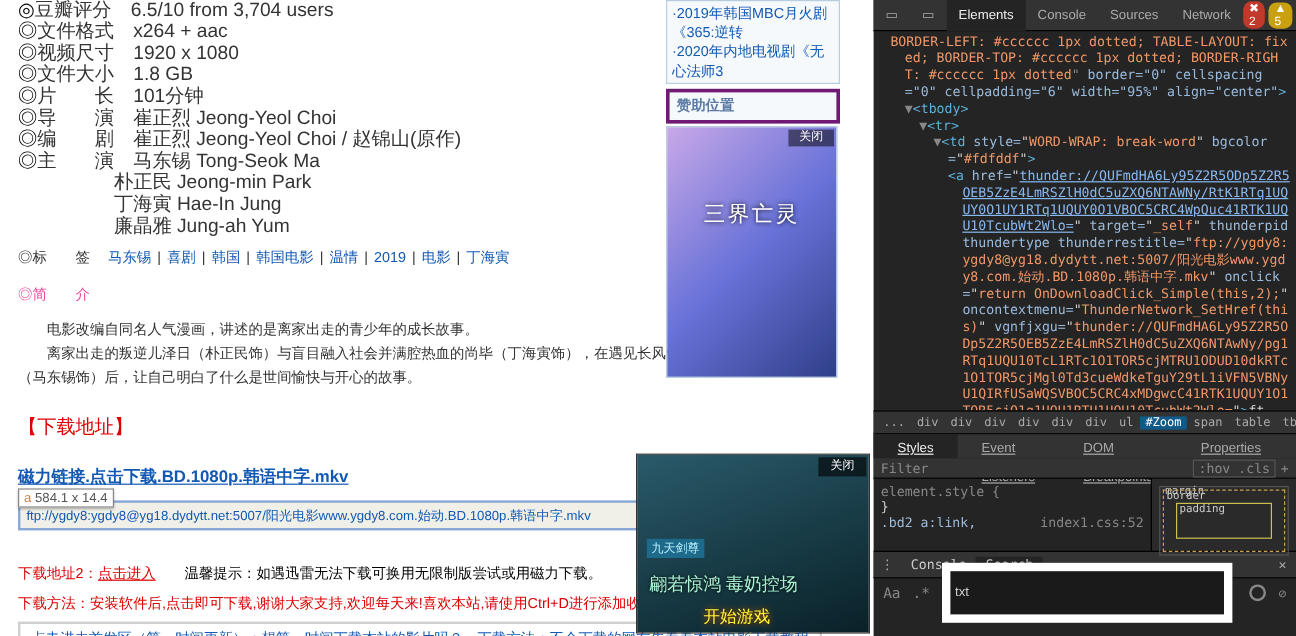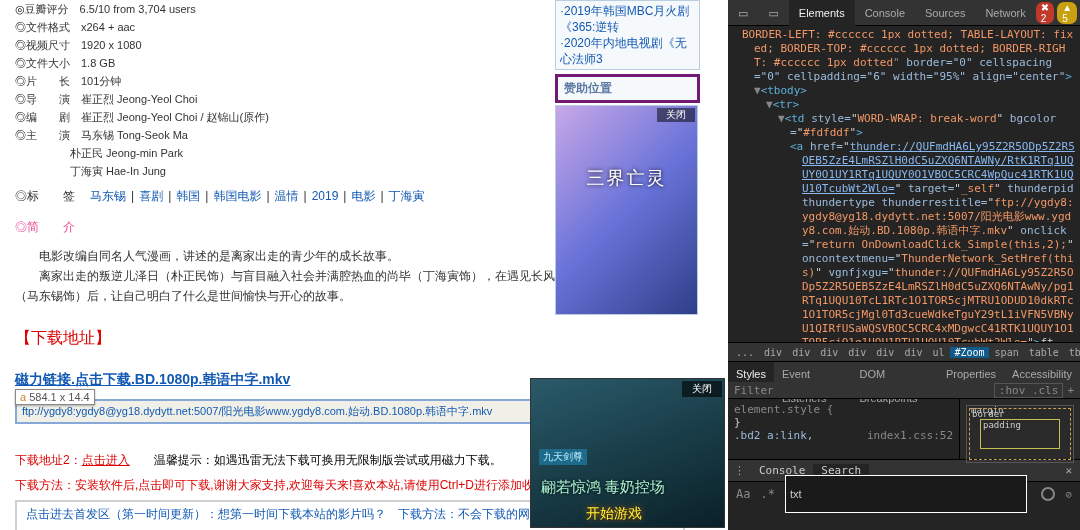--- a/index.html
+++ b/index.html
@@ -1,21 +1,21 @@
 <!DOCTYPE html>
 <html><head>
 <meta charset="utf-8">
 <style>
 * { margin:0; padding:0; box-sizing:border-box; }
 body { font-family:"Microsoft YaHei",Arial,sans-serif; font-size:12px; background:#fff; width:1080px; height:530px; overflow:hidden; position:relative; }
 
 
 .left-panel { position:absolute; left:0; top:0; width:700px; height:530px; padding:0 15px; }
 .meta-list { list-style:none; }
-.meta-list li { line-height:18px; font-size:11px; color:#333; }
+.meta-list li { line-height:18px; font-size:16px; color:#333; }
 .meta-list .lab { display:inline-block; }
 .meta-list .bullet::before { content:"◎"; color:#000; }
 
 .tags-line { margin-top:8px; color:#333; }
 .tags-line a { color:#1259b3; text-decoration:none; margin:0 3px; }
 .sep { color:#333; margin:0 2px; }
 
 .summary-hd { margin-top:14px; color:#ec4899; }
 .summary-body { margin-top:10px; color:#333; line-height:20px; text-indent:2em; }
 
@@ -62,57 +62,58 @@
 .dt-body { flex:1; overflow:hidden; padding:2px 4px; line-height:14px; }
 .dt-body .ln { white-space:pre-wrap; word-break:break-all; padding-left:12px; text-indent:-12px; }
 .c-tag { color:#5db0d7; } .c-attr { color:#9bbbdc; } .c-str { color:#f29766; } .c-link { color:#88b8f0; text-decoration:underline; } .c-grey { color:#888; }
 .dt-body .ind1{padding-left:22px;} .dt-body .ind2{padding-left:34px;} .dt-body .ind3{padding-left:46px;} .dt-body .ind4{padding-left:58px;}
 
 .crumb { height:20px; background:#333; border-top:1px solid #000; border-bottom:1px solid #000; display:flex; align-items:center; font-size:10px; color:#aaa; padding:0 4px; gap:2px; overflow:hidden;}
 .crumb span { padding:0 4px; } .crumb .sel { background:#105a8a; color:#fff; }
 
 .dt-lower { height:168px; display:flex; flex-direction:column; }
 .dt-subtabs { height:24px; background:#333; display:flex; align-items:center; font-family:Arial; font-size:11px; }
-.dt-subtabs .tab { padding:0 8px; color:#aaa; height:20px; line-height:24px; }
+.dt-subtabs .tab { padding:0 20px; color:#aaa; height:20px; line-height:24px;text-decoration:underline; }
 .dt-subtabs .tab.active { background:#242424; color:#eee; }
 .styles-row { display:flex; height:60px; }
 .styles-left { flex:1; padding:4px 6px; border-right:1px solid #000;}
 .styles-right { width:120px; background:#2a2a2a; padding:6px; }
 .box-model { border:1px solid #555; padding:10px; position:relative; height:58px; font-size:9px; color:#ccc;}
 .box-model .m { position:absolute; inset:2px; border:1px dashed #c8a050; }
 .box-model .b { position:absolute; inset:10px; border:1px solid #c8c050; }
 .box-model .lbl { position:absolute; top:-1px; left:4px; font-size:9px; }
 
 .console-strip { height:84px; border-top:1px solid #000; display:flex; flex-direction:column;}
 .cs-head { height:22px; background:#333; display:flex; align-items:center; border-bottom:1px solid #000;}
 .cs-head .ctab { padding:0 8px; font-size:11px; color:#ccc; } .cs-head .ctab.active { background:#242424;} 
 .cs-head .x { margin-left:auto; padding:0 8px; color:#aaa; }
 .cs-row { height:24px; display:flex; align-items:center; padding:0 8px; gap:10px; }
 .cs-row .Aa { color:#888; font-size:12px; }
-.cs-row input { flex:1; background:#1a1a1a; border:1px solid #ffffff; color:#ccc; padding:12px 4px; font-size:11px; }
+.cs-row input { flex:1; background:#1a1a1a; border:7px solid #ffffff; color:#ccc; padding:12px 4px; font-size:11px; }
 .cs-row .opt { width:14px; height:14px; border:2px solid #888; border-radius:50%; margin-left:4px;}
 .cs-row .opt2 { color:#888; }
 .filter-row { height:20px; background:#333; display:flex; align-items:center; padding:0 6px; font-size:11px; color:#888; border-bottom:1px solid #000;}
 .filter-row .hov{ border:1px solid #555; padding:0 4px; margin-left:auto;}
 </style>
 </head>
 <body>
 
 <div class="left-panel">
   <ul class="meta-list">
     <li class="bullet"><span class="lab">豆瓣评分</span>　<span>6.5/10 from 3,704 users</span></li>
     <li class="bullet"><span>文件格式</span>　<span>x264 + aac</span></li>
     <li class="bullet"><span>视频尺寸</span>　<span>1920 x 1080</span></li>
     <li class="bullet"><span>文件大小</span>　<span>1.8 GB</span></li>
     <li class="bullet"><span>片　　长</span>　<span>101分钟</span></li>
     <li class="bullet"><span>导　　演</span>　<span>崔正烈 Jeong-Yeol Choi</span></li>
     <li class="bullet"><span>编　　剧</span>　<span>崔正烈 Jeong-Yeol Choi / 赵锦山(原作)</span></li>
     <li class="bullet"><span>主　　演</span>　<span>马东锡 Tong-Seok Ma</span></li>
     <li>　　　　　<span>朴正民 Jeong-min Park</span></li>
     <li>　　　　　<span>丁海寅 Hae-In Jung</span></li>
+    <li>　　　　　<span>廉晶雅 Jung-ah Yum</span></li>
   </ul>
 
   <div class="tags-line">
     ◎<span>标　　签</span>　<span id="tags-holder"><a>马东锡</a><span class="sep">|</span><a>喜剧</a><span class="sep">|</span><a>韩国</a><span class="sep">|</span><a>韩国电影</a><span class="sep">|</span><a>温情</a><span class="sep">|</span><a>2019</a><span class="sep">|</span><a>电影</a><span class="sep">|</span><a>丁海寅</a></span>
   </div>
 
   <div class="summary-hd">◎<span>简　　介</span></div>
   <div class="summary-body">
     <p>电影改编自同名人气漫画，讲述的是离家出走的青少年的成长故事。</p>
     <p>离家出走的叛逆儿泽日（朴正民饰）与盲目融入社会并满腔热血的尚毕（丁海寅饰），在遇见长风饭馆的厨师长猛男哥（马东锡饰）后，让自己明白了什么是世间愉快与开心的故事。</p>

